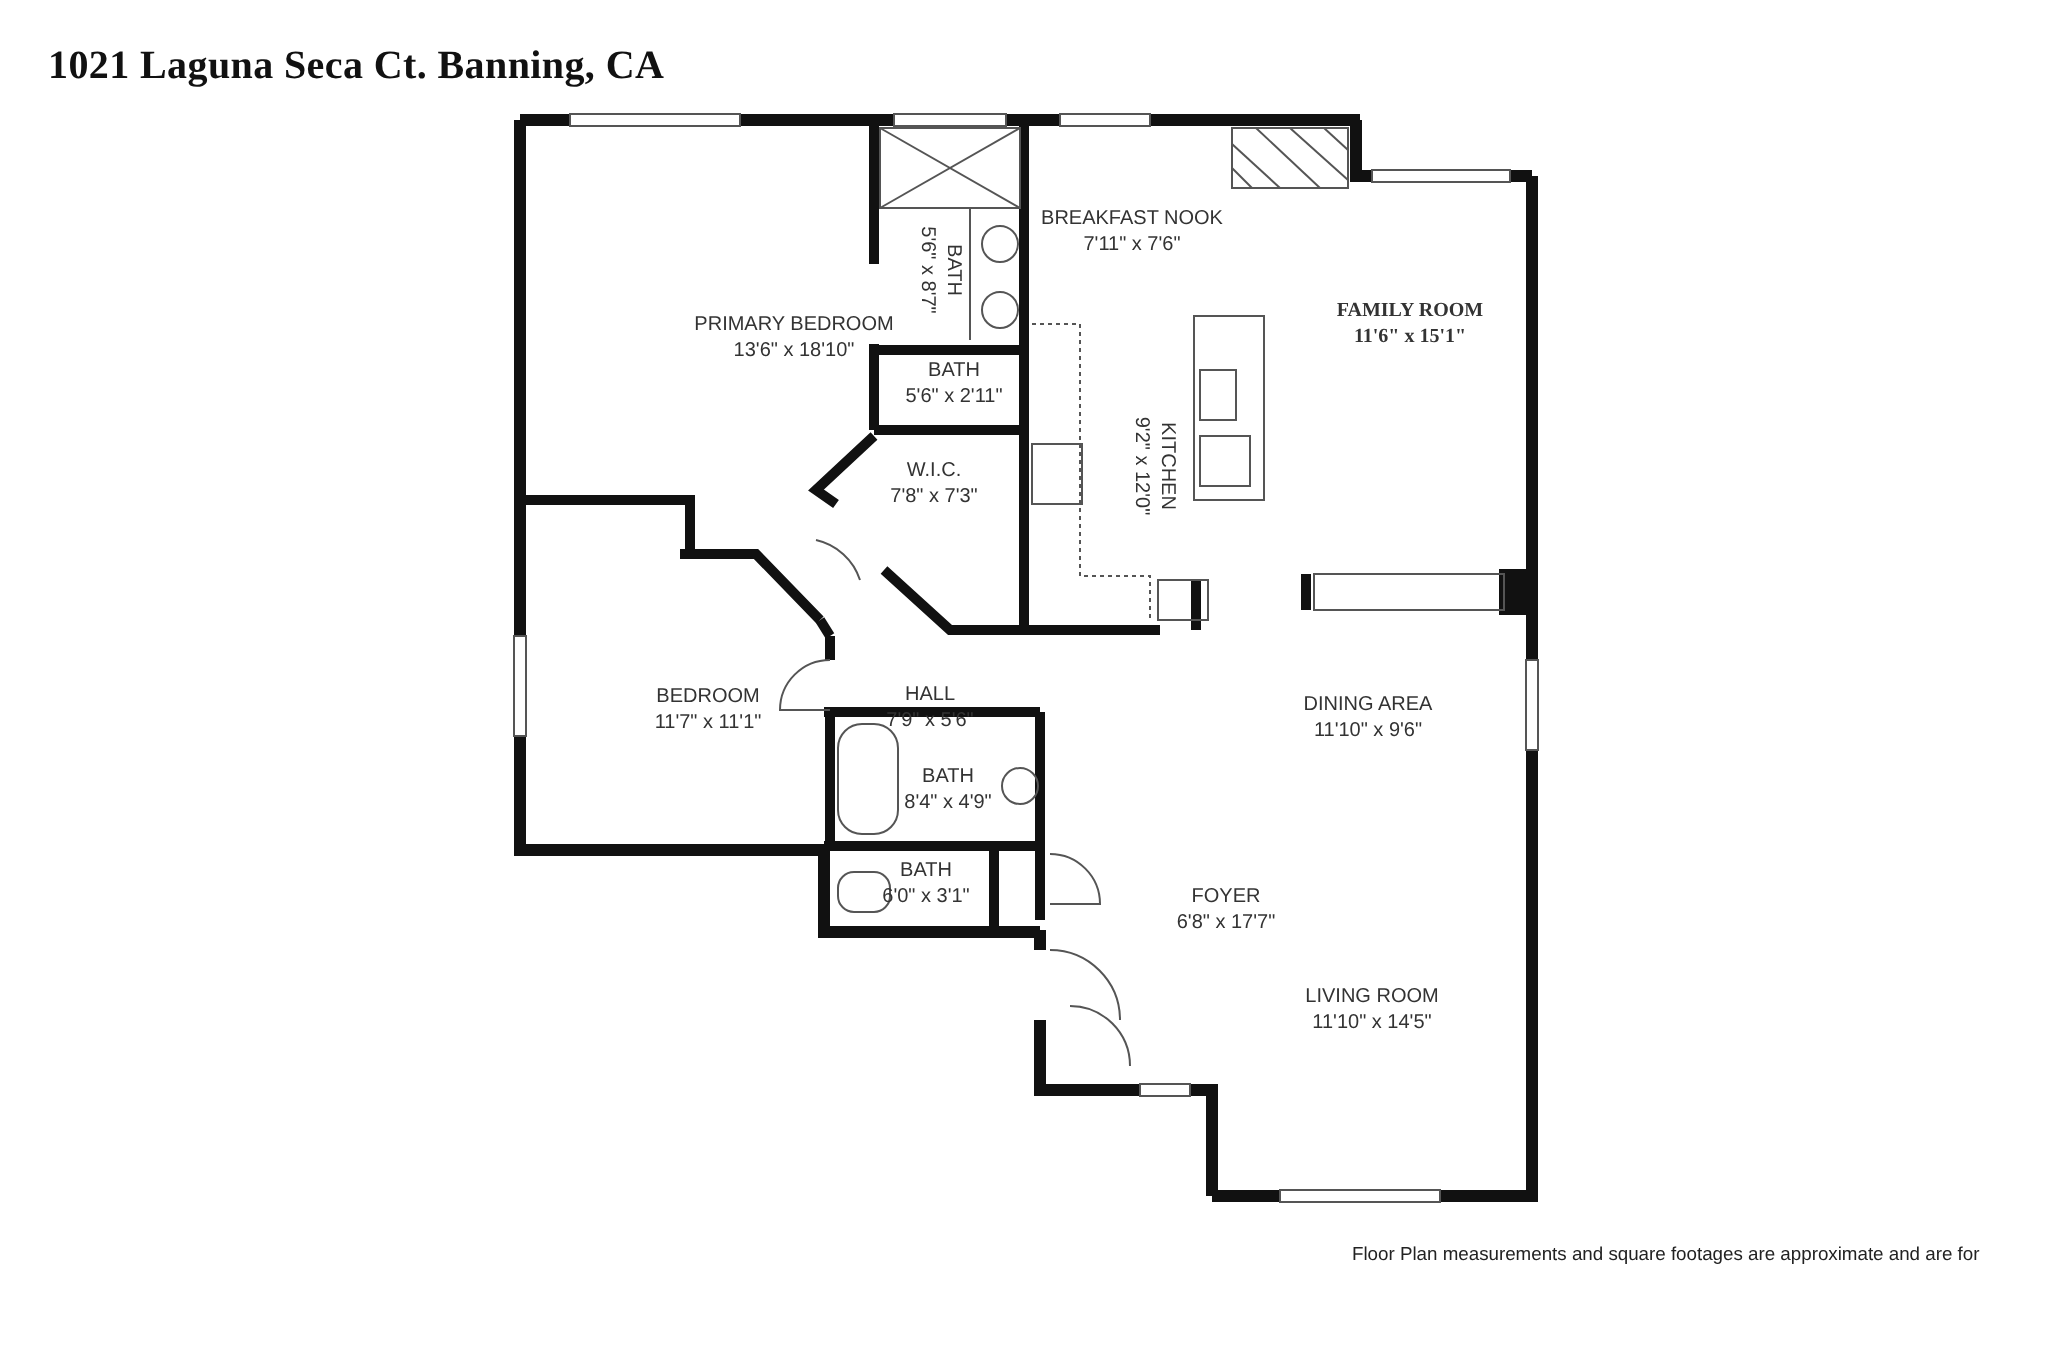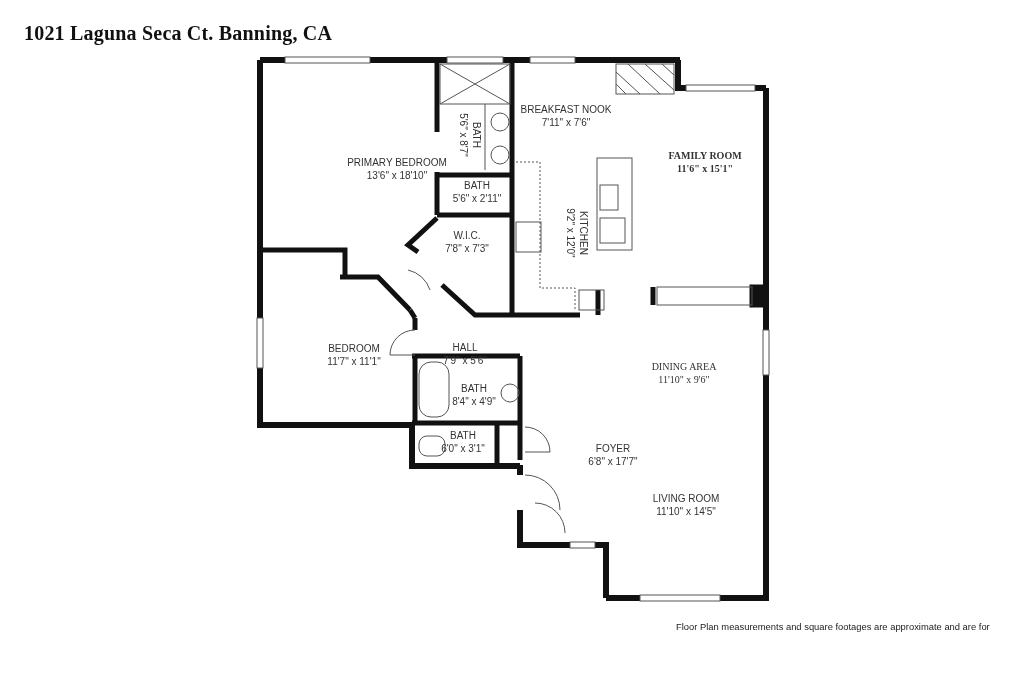--- a/index.html
+++ b/index.html
@@ -151,21 +151,21 @@
   <span class="n">7'9" x 5'6"</span>
 </div>
 <div class="lbl" style="left:474px; top:382px;">
   <span class="n">BATH</span>
   <span class="n">8'4" x 4'9"</span>
 </div>
 <div class="lbl" style="left:463px; top:429px;">
   <span class="n">BATH</span>
   <span class="n">6'0" x 3'1"</span>
 </div>
-<div class="lbl" style="left:684px; top:360px;font-family:Liberation Serif, serif;">
+<div class="lbl" style="left:684px; top:346px;">
   <span class="n">DINING AREA</span>
   <span class="n">11'10" x 9'6"</span>
 </div>
 <div class="lbl" style="left:569px; top:442px;margin-left:44px;">
   <span class="n">FOYER</span>
   <span class="n">6'8" x 17'7"</span>
 </div>
 <div class="lbl" style="left:686px; top:492px;text-align:center;">
   <span class="n">LIVING ROOM</span>
   <span class="n">11'10" x 14'5"</span>

